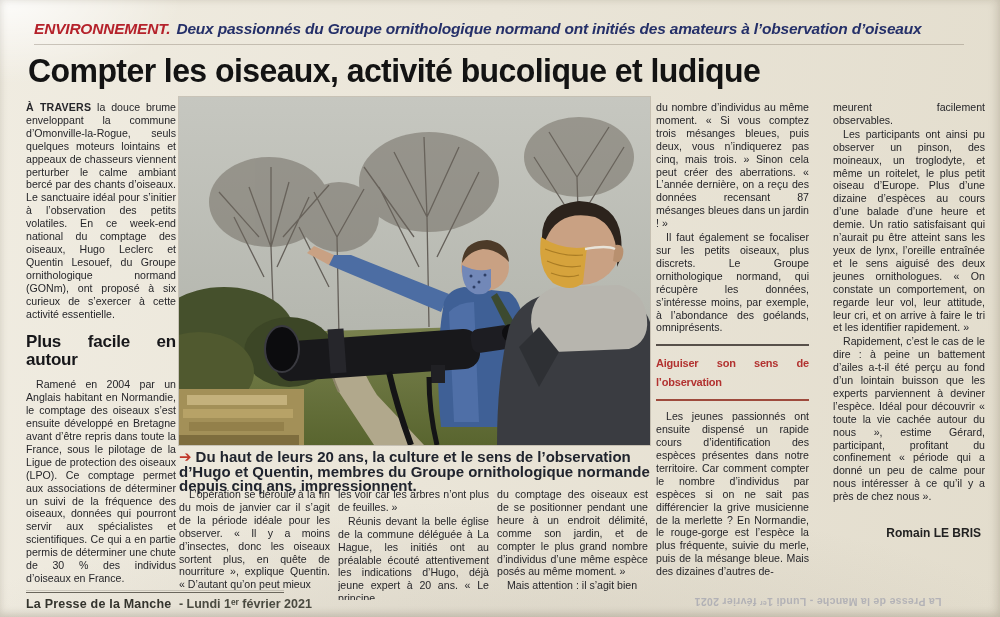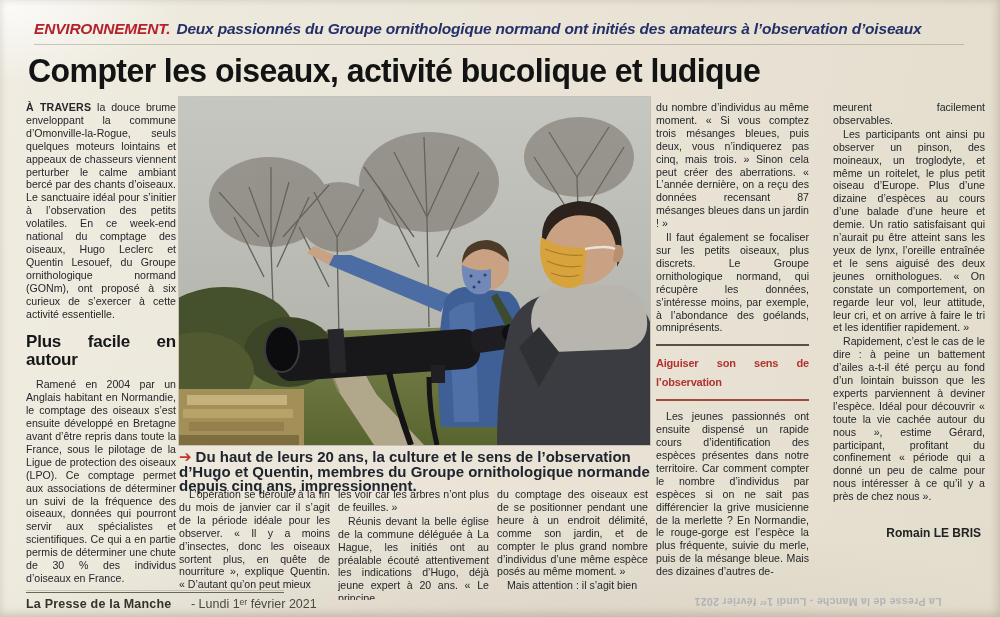--- a/index.html
+++ b/index.html
@@ -37,21 +37,21 @@
   .subhead-red{margin:0 0 8px 0;font-size:11px;line-height:18.5px;font-weight:800;color:#b23230;letter-spacing:-.2px;}
   .red-rule{height:2px;background:#9e4a3c;margin-bottom:9px;}
   .byline{margin-top:24px;text-align:right;padding-right:4px;font-size:12px;font-weight:800;color:#222;}
   .photo{position:absolute;left:179px;top:97px;width:471px;height:348px;margin:0;background:#b9bab2;box-shadow:0 0 0 1px rgba(90,85,70,.25);}
   .photo svg{display:block;width:100%;height:100%;}
   .caption{position:absolute;left:179px;top:450px;width:471px;font-size:15px;line-height:14.5px;font-weight:bold;color:#20242e;}
   .caption-arrow{color:#c0372a;margin-right:4px;font-weight:900;}
   .footer-rule{position:absolute;left:26px;top:592px;width:258px;height:1px;background:#6a665c;box-shadow:0 -2px 0 rgba(106,102,92,.25);}
   .footer{position:absolute;left:26px;top:597px;font-size:12.5px;color:#3c3c34;white-space:nowrap;}
   .footer-name{font-weight:800;color:#33332c;letter-spacing:.2px;}
-  .footer-date{font-weight:400;color:#4a4a40;margin-left:16px;}
+  .footer-date{font-weight:700;color:#4a4a40;margin-left:4px;}
   .bleed{
     position:absolute;left:648px;top:596px;width:340px;text-align:center;
     transform:rotate(180deg);color:rgba(105,112,150,.38);filter:blur(.5px);
     font-size:10.5px;font-weight:bold;letter-spacing:.3px;
   }
 </style>
 </head>
 <body>
 
 <div class="page">

